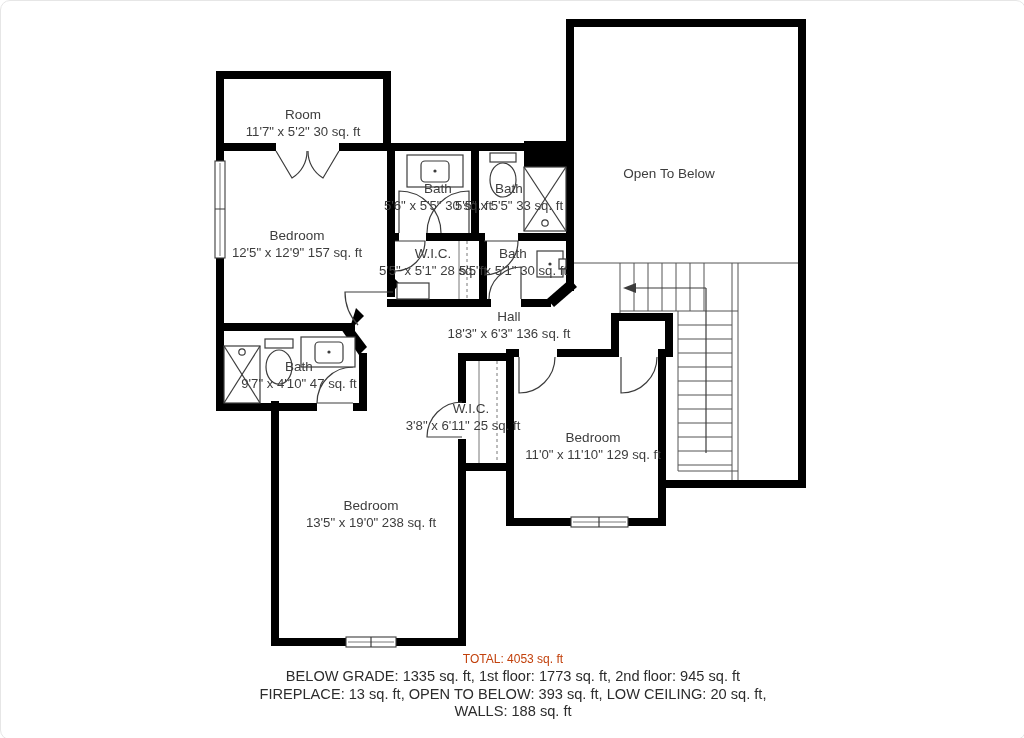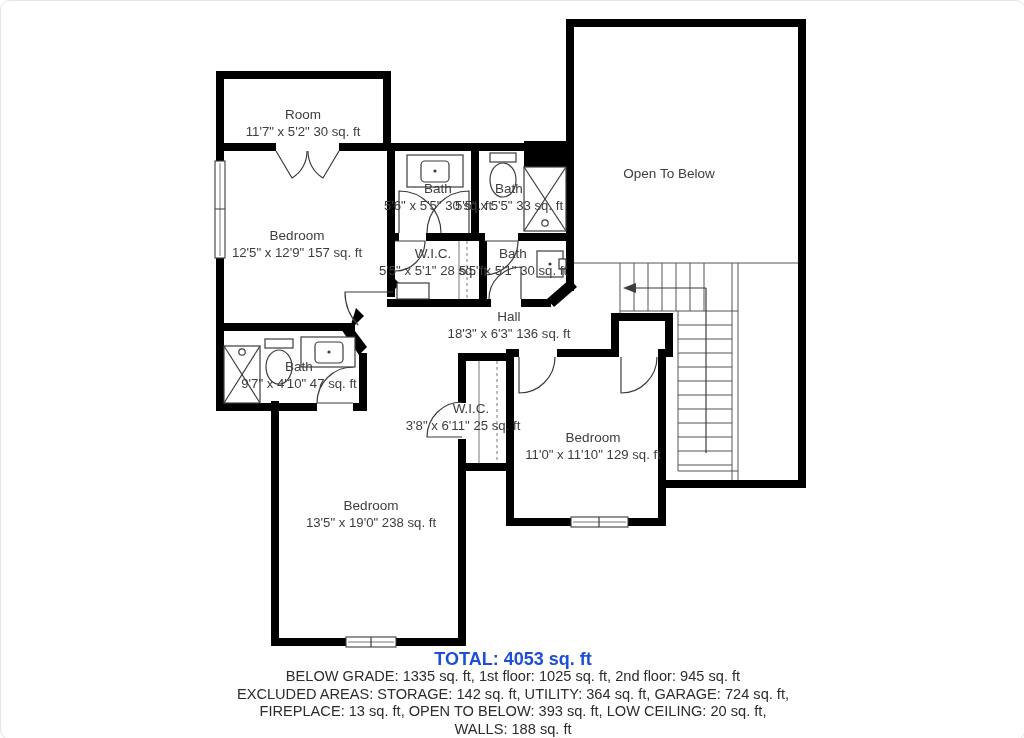--- a/index.html
+++ b/index.html
@@ -15,21 +15,21 @@
   .fix{stroke:#3c3c3c;stroke-width:1.2;fill:#ffffff;}
   .door{stroke:#3c3c3c;stroke-width:1.2;fill:none;}
   .win{fill:#ffffff;stroke:#3c3c3c;stroke-width:1.1;}
   .stair{stroke:#555555;stroke-width:1;fill:none;}
   .rn{fill:#3d3d3d;font-size:13.5px;text-anchor:middle;}
   .rd{fill:#3d3d3d;font-size:13.2px;text-anchor:middle;}
   .summary{
     position:absolute;left:0;right:0;top:650px;text-align:center;
     color:#2c2c2c;font-size:14.6px;line-height:17.4px;
   }
-  .summary .total{font-weight:bold;font-size:18px;color:#1d4ed8;}
+  .summary .total{font-weight:normal;font-size:12px;color:#c2410c;}
 </style>
 </head>
 <body>
 
 <div class="frame">
   <svg width="1024" height="738" viewBox="0 0 1024 738">
 
     <g>
 
       <rect class="wall" x="215" y="70" width="175" height="8"></rect>
@@ -239,18 +239,17 @@
       <text class="rn" x="592" y="441">Bedroom</text>
       <text class="rd" x="592" y="458">11'0" x 11'10" 129 sq. ft</text>
 
       <text class="rn" x="370" y="509">Bedroom</text>
       <text class="rd" x="370" y="526">13'5" x 19'0" 238 sq. ft</text>
     </g>
   </svg>
 
   <div class="summary">
     <div class="total">TOTAL: 4053 sq. ft</div>
-    <div>BELOW GRADE: 1335 sq. ft, 1st floor: 1025 sq. ft, 2nd floor: 945 sq. ft</div>
-    <div>EXCLUDED AREAS: STORAGE: 142 sq. ft, UTILITY: 364 sq. ft, GARAGE: 724 sq. ft,</div>
+    <div>BELOW GRADE: 1335 sq. ft, 1st floor: 1773 sq. ft, 2nd floor: 945 sq. ft</div>
     <div>FIREPLACE: 13 sq. ft, OPEN TO BELOW: 393 sq. ft, LOW CEILING: 20 sq. ft,</div>
     <div>WALLS: 188 sq. ft</div>
   </div>
 </div>
 
 </body></html>

